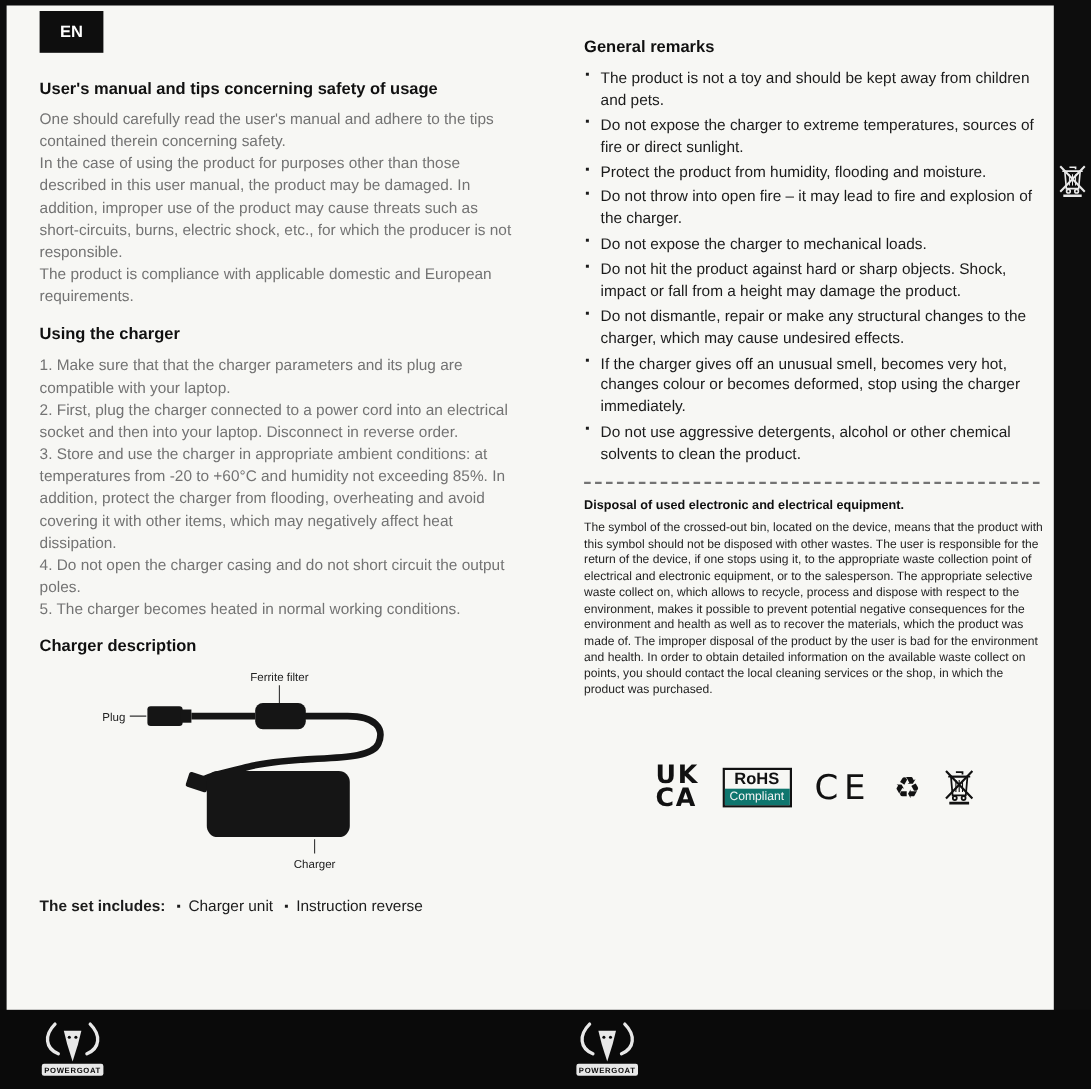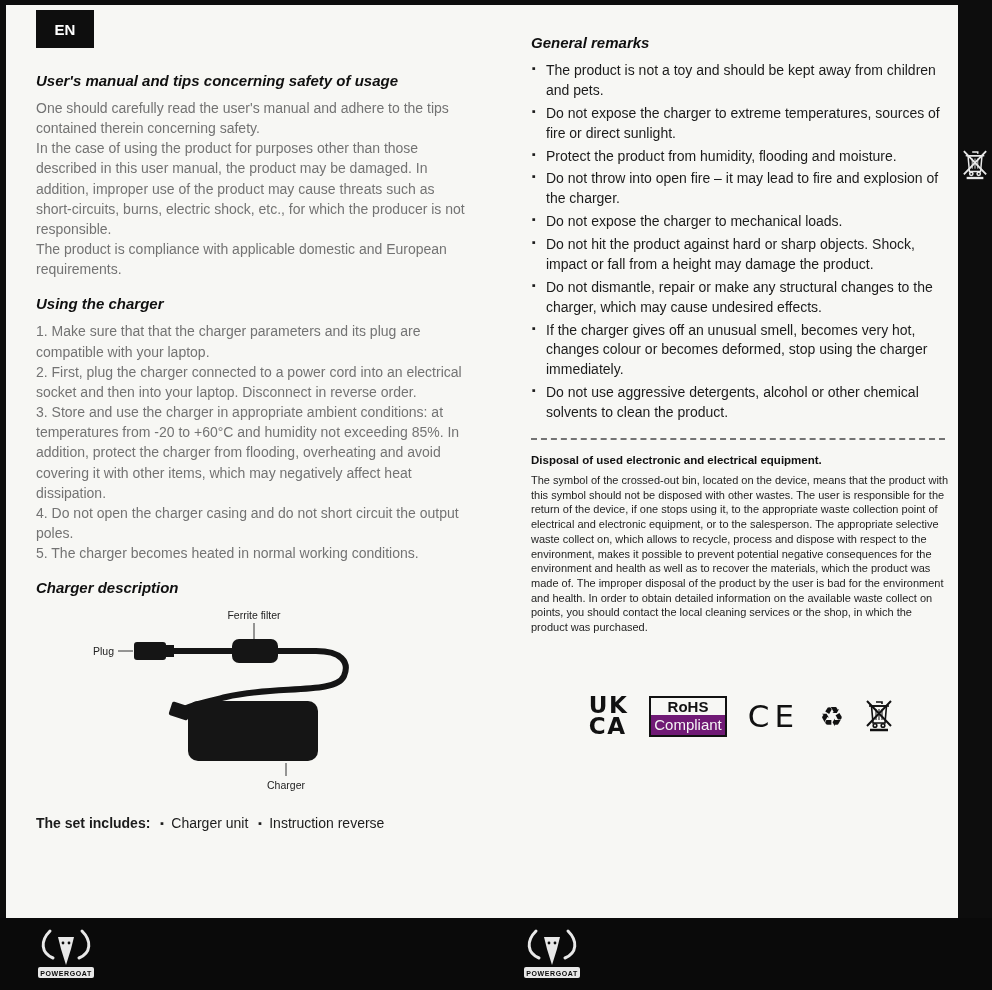--- a/index.html
+++ b/index.html
@@ -16,21 +16,21 @@
   .edge-left { position:absolute; top:0; left:0; bottom:0; width:6px; background:#0d0d0d; }
   .edge-right{ position:absolute; top:0; right:0; bottom:0; width:34px; background:#0d0d0d; }
   .edge-bin  { position:absolute; top:148px; right:4px; }
 
   
   .col-left { position:absolute; left:36px; top:10px; width:438px; }
   .lang-badge {
     width:58px; height:38px; background:#0e0e0e; color:#fff;
     font-size:15px; font-weight:700; display:flex; align-items:center; justify-content:center;
   }
-  h1,h2 { font-size:15px; font-weight:700; color:#101010;font-style:italic; }
+  h1,h2 { font-size:15px; font-weight:700; color:#101010; }
   h1 { margin:24px 0 9px; }
   h2 { margin:16px 0 9px; }
   p.body { font-size:14px; line-height:1.44; color:#737373; }
   .pre { white-space:pre-line; }
   .steps p { margin:0; }
 
   .diagram { display:block; margin-top:6px; }
   .dlabel { font-size:10.5px; fill:#222; font-family:"Liberation Sans",sans-serif; }
 
   .set-includes { margin-top:20px; font-size:14px; }
@@ -48,21 +48,21 @@
   .remarks li::before { content:"\25AA"; position:absolute; left:1px; top:0; font-size:11px; }
 
   .divider { border-top:2px dashed #737373; margin:15px 6px 14px 0; }
   .disposal-heading { font-size:11.5px; font-weight:700; margin-bottom:7px; color:#101010; }
   .fine { font-size:11px; line-height:1.34; color:#1e1e1e; }
 
   .logos { display:flex; align-items:center; justify-content:center; gap:21px; margin-top:60px; }
   .ukca { font-size:23px; font-weight:800; line-height:0.92; letter-spacing:1.5px; font-family:"DejaVu Sans",sans-serif; color:#111; }
   .rohs { border:2.5px solid #111; text-align:center; min-width:63px; }
   .rohs-top { font-size:15px; font-weight:800; padding:0 5px; color:#111; }
-  .rohs-bot { background:#701a75; color:#f5f5f5; font-size:15px; padding:1px 3px 2px; }
+  .rohs-bot { background:#0f766e; color:#f5f5f5; font-size:11px; padding:1px 3px 2px; }
   .ce { font-size:31px; font-weight:400; letter-spacing:5px; font-family:"DejaVu Sans",sans-serif; color:#111; }
   .recycle { font-size:27px; line-height:1; color:#111; font-family:"DejaVu Sans",sans-serif; }
 
   
   .footer { position:absolute; left:0; bottom:0; width:100%; height:72px; background:#0a0a0a; }
   .goat { position:absolute; top:9px; }
   .goat1 { left:36px; }
   .goat2 { left:522px; }
   .goat text { font-family:"Liberation Sans",sans-serif; }
 </style>

